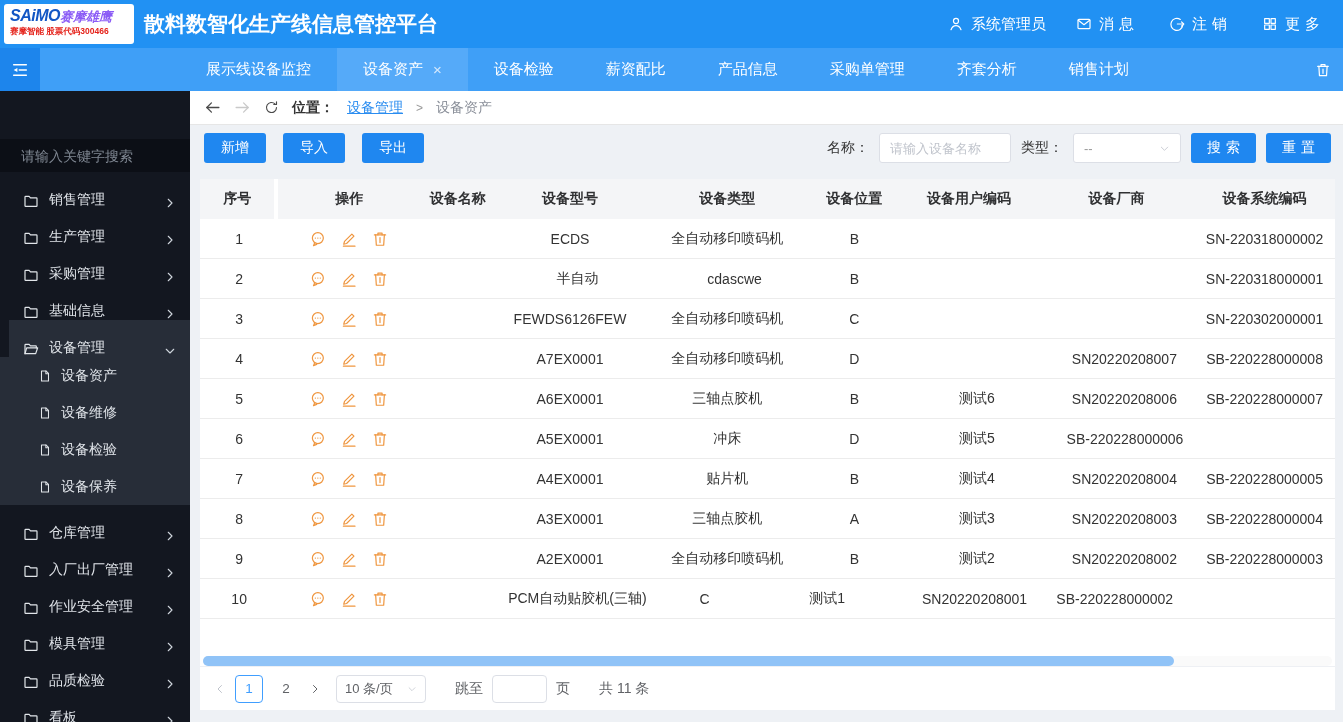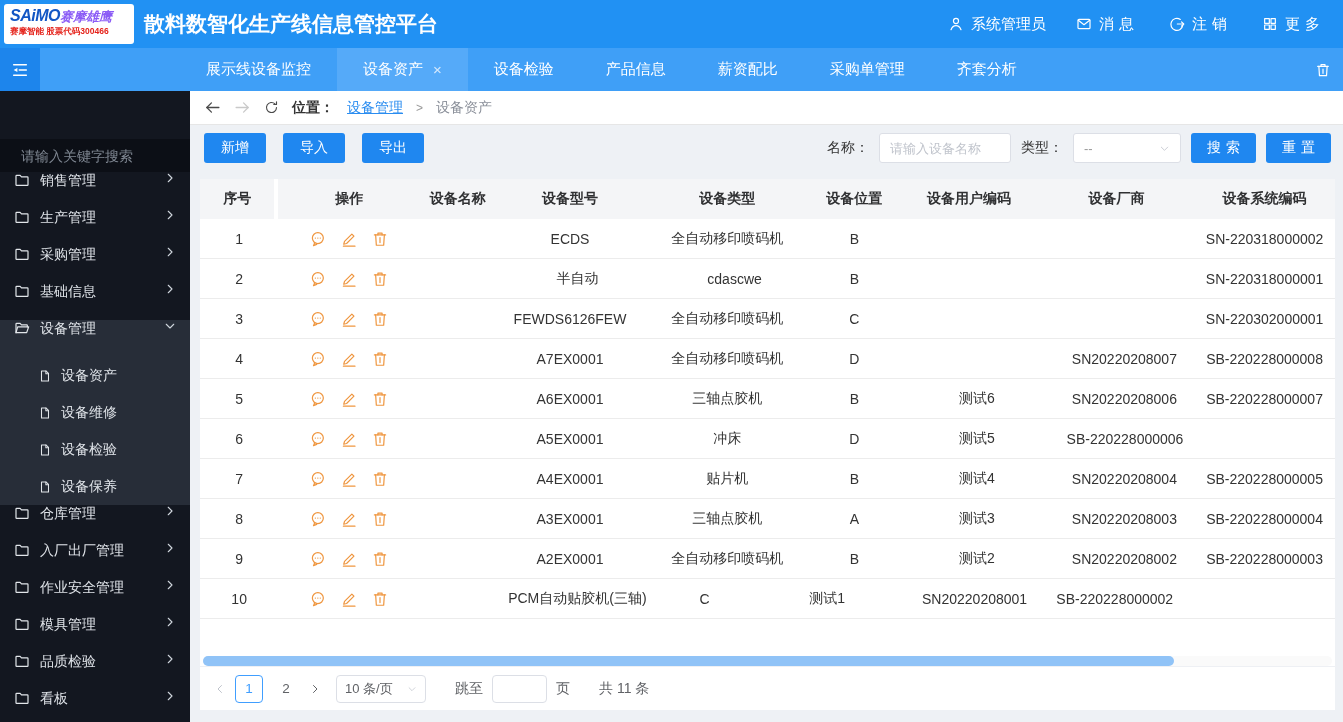--- a/index.html
+++ b/index.html
@@ -32,21 +32,21 @@
   .tab-trash { margin-left:auto; display:flex; align-items:center; padding:0 12px; color:#fff; cursor:pointer; }
 
   
   .body-row { flex:1; display:flex; min-height:0; }
 
   
   .sidebar { width:190px; background:#131720; color:#dfe3e8; flex-shrink:0; overflow:hidden; display:flex; flex-direction:column; }
   .sidebar-search { height:33px; background:#0c0f16; display:flex; align-items:center; padding:0 12px; gap:9px; color:#8b929e; flex-shrink:0;margin-top:48px; }
   .sidebar-search input { flex:1; background:transparent; border:none; outline:none; color:#cfd4db; font-size:14px; font-family:inherit; }
   .sidebar-search input::placeholder { color:#7f8792; }
-  .side-item { height:37px; display:flex; align-items:flex-start; padding:0 14px; gap:10px; cursor:pointer; font-size:14px; }
+  .side-item { height:37px; display:flex; align-items:flex-end; padding:0 14px; gap:10px; cursor:pointer; font-size:14px;margin-left:9px; }
   .side-item.in-open, .side-sub { background:#272d38; }
   .side-label { flex:1; white-space:nowrap; }
   .chev { width:12px; height:12px; color:#cfd5dc; stroke-width:2.2; }
   .side-subitem { height:37px; display:flex; align-items:center; padding:0 14px 0 38px; gap:9px; cursor:pointer; font-size:14px; }
   .fold { width:16px; height:16px; color:#e2e6ea; }
   .file { width:14px; height:14px; color:#e2e6ea; }
 
   
   .main { flex:1; display:flex; flex-direction:column; min-width:0; background:#eef1f5; }
   .breadcrumb-bar { height:34px; background:#fff; border-bottom:1px solid #e6e6e6; display:flex; align-items:center; padding:0 14px; gap:13px; flex-shrink:0; }
@@ -151,30 +151,33 @@
           <span>展示线设备监控</span>
         </div>
         <div class="tab active">
           <span>设备资产</span>
           <span class="tab-close">×</span>
         </div>
         <div class="tab">
           <span>设备检验</span>
         </div>
         <div class="tab">
+          <span>薪资配比</span>
+        </div>
+        <div class="tab">
           <span>产品信息</span>
-        </div>
-        <div class="tab">
-          <span>薪资配比</span>
         </div>
         <div class="tab">
           <span>采购单管理</span>
         </div>
         <div class="tab">
           <span>齐套分析</span>
+        </div>
+        <div class="tab">
+          <span>销售计划</span>
         </div>
       </div>
     <div class="tab-trash">
       <svg class="ic ic16" viewBox="0 0 24 24">
           <path d="M4 6.5h16"></path>
           <path d="M9 6.5V4h6v2.5"></path>
           <path d="M5.8 6.5l.9 14h10.6l.9-14"></path>
           <path d="M12 10.5v6.5"></path>
         </svg>
     </div>

